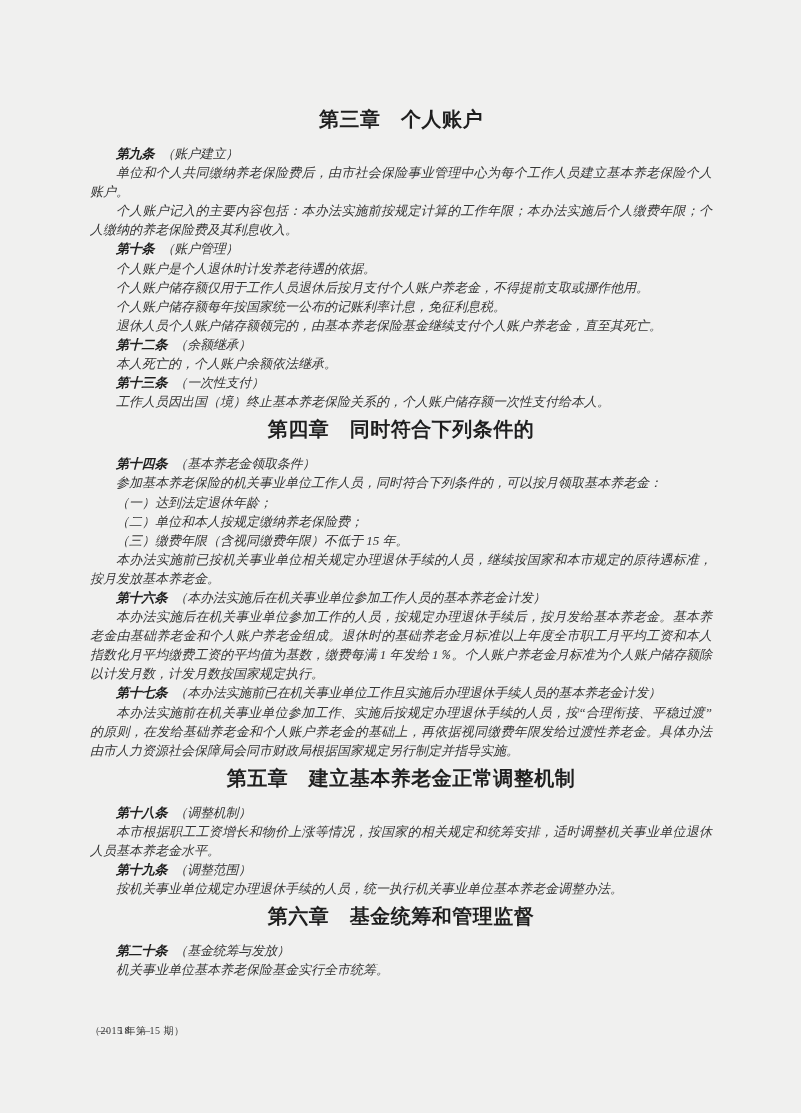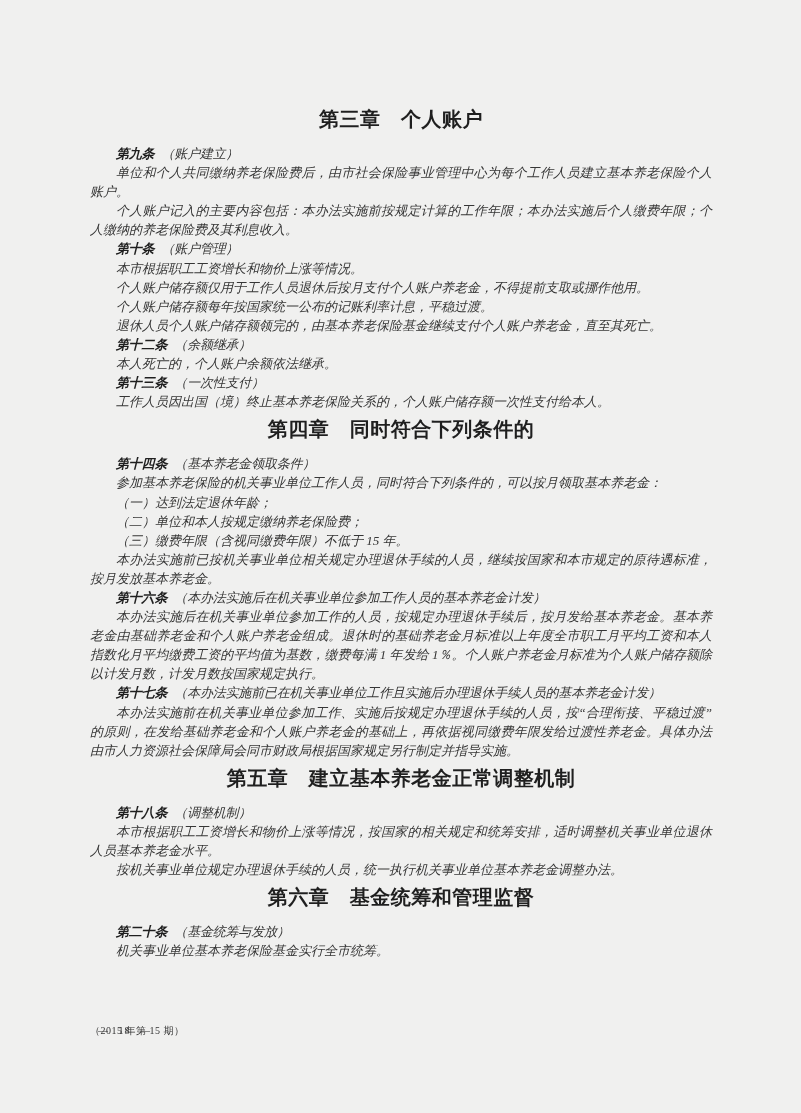--- a/index.html
+++ b/index.html
@@ -58,42 +58,43 @@
 </head>
 <body>
 
 <div class="page">
   <main class="doc">
       <h2 class="chapter">第三章　个人账户</h2>
       <p class="para article"><span class="article-label">第九条</span><span class="article-title">（账户建立）</span></p>
       <p class="para para">单位和个人共同缴纳养老保险费后，由市社会保险事业管理中心为每个工作人员建立基本养老保险个人账户。</p>
       <p class="para para">个人账户记入的主要内容包括：本办法实施前按规定计算的工作年限；本办法实施后个人缴费年限；个人缴纳的养老保险费及其利息收入。</p>
       <p class="para article"><span class="article-label">第十条</span><span class="article-title">（账户管理）</span></p>
-      <p class="para para">本市根据职工工资增长和物价上涨等情况。</p>
+      <p class="para para">个人账户是个人退休时计发养老待遇的依据。</p>
       <p class="para para">个人账户储存额仅用于工作人员退休后按月支付个人账户养老金，不得提前支取或挪作他用。</p>
-      <p class="para para">个人账户储存额每年按国家统一公布的记账利率计息，平稳过渡。</p>
+      <p class="para para">个人账户储存额每年按国家统一公布的记账利率计息，免征利息税。</p>
       <p class="para para">退休人员个人账户储存额领完的，由基本养老保险基金继续支付个人账户养老金，直至其死亡。</p>
       <p class="para article"><span class="article-label">第十二条</span><span class="article-title">（余额继承）</span></p>
       <p class="para para">本人死亡的，个人账户余额依法继承。</p>
       <p class="para article"><span class="article-label">第十三条</span><span class="article-title">（一次性支付）</span></p>
       <p class="para para">工作人员因出国（境）终止基本养老保险关系的，个人账户储存额一次性支付给本人。</p>
       <h2 class="chapter">第四章　同时符合下列条件的</h2>
       <p class="para article"><span class="article-label">第十四条</span><span class="article-title">（基本养老金领取条件）</span></p>
       <p class="para para">参加基本养老保险的机关事业单位工作人员，同时符合下列条件的，可以按月领取基本养老金：</p>
       <p class="para item">（一）达到法定退休年龄；</p>
       <p class="para item">（二）单位和本人按规定缴纳养老保险费；</p>
       <p class="para item">（三）缴费年限（含视同缴费年限）不低于 15 年。</p>
       <p class="para para">本办法实施前已按机关事业单位相关规定办理退休手续的人员，继续按国家和本市规定的原待遇标准，按月发放基本养老金。</p>
       <p class="para article"><span class="article-label">第十六条</span><span class="article-title">（本办法实施后在机关事业单位参加工作人员的基本养老金计发）</span></p>
       <p class="para para">本办法实施后在机关事业单位参加工作的人员，按规定办理退休手续后，按月发给基本养老金。基本养老金由基础养老金和个人账户养老金组成。退休时的基础养老金月标准以上年度全市职工月平均工资和本人指数化月平均缴费工资的平均值为基数，缴费每满 1 年发给 1％。个人账户养老金月标准为个人账户储存额除以计发月数，计发月数按国家规定执行。</p>
       <p class="para article"><span class="article-label">第十七条</span><span class="article-title">（本办法实施前已在机关事业单位工作且实施后办理退休手续人员的基本养老金计发）</span></p>
       <p class="para para">本办法实施前在机关事业单位参加工作、实施后按规定办理退休手续的人员，按“合理衔接、平稳过渡”的原则，在发给基础养老金和个人账户养老金的基础上，再依据视同缴费年限发给过渡性养老金。具体办法由市人力资源社会保障局会同市财政局根据国家规定另行制定并指导实施。</p>
       <h2 class="chapter">第五章　建立基本养老金正常调整机制</h2>
       <p class="para article"><span class="article-label">第十八条</span><span class="article-title">（调整机制）</span></p>
       <p class="para para">本市根据职工工资增长和物价上涨等情况，按国家的相关规定和统筹安排，适时调整机关事业单位退休人员基本养老金水平。</p>
+      <p class="para article"><span class="article-label">第十九条</span><span class="article-title">（调整范围）</span></p>
       <p class="para para">按机关事业单位规定办理退休手续的人员，统一执行机关事业单位基本养老金调整办法。</p>
       <h2 class="chapter">第六章　基金统筹和管理监督</h2>
       <p class="para article"><span class="article-label">第二十条</span><span class="article-title">（基金统筹与发放）</span></p>
       <p class="para para">机关事业单位基本养老保险基金实行全市统筹。</p>
     </main>
   <footer class="footer">
     <span class="pageno">— 18 —</span>
     <span class="issue">（2015 年第 15 期）</span>
   </footer>
 </div>

